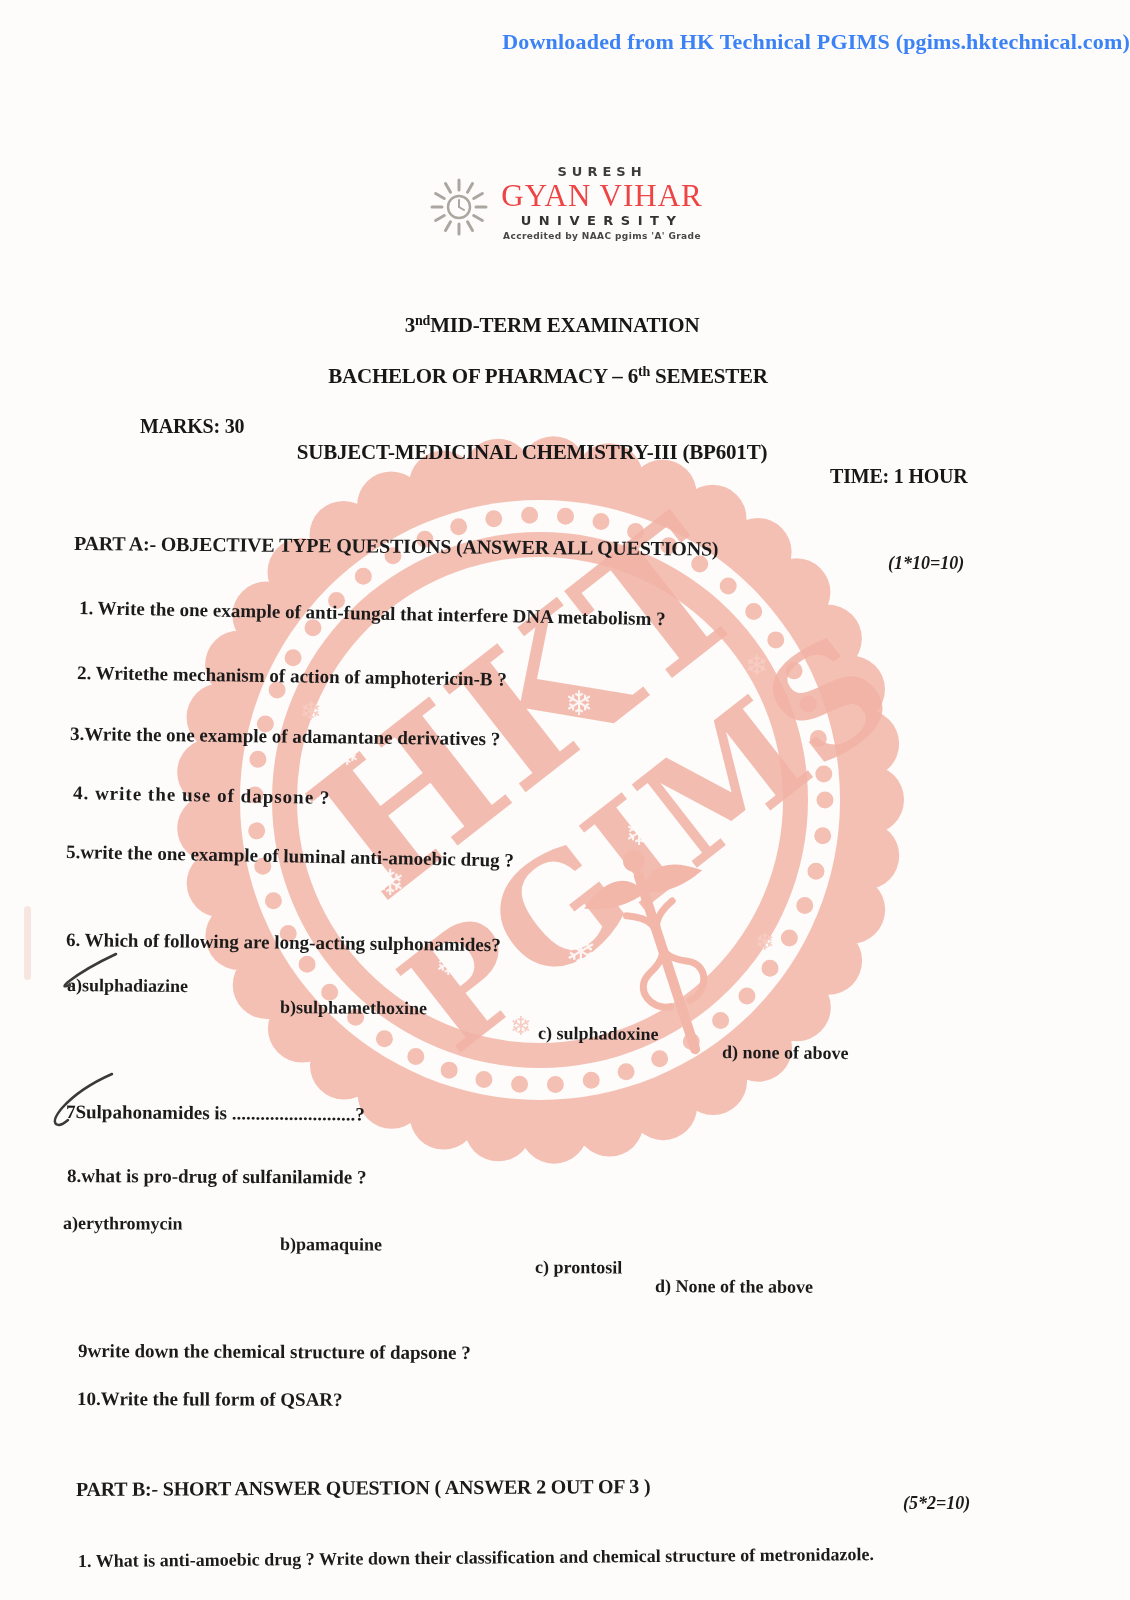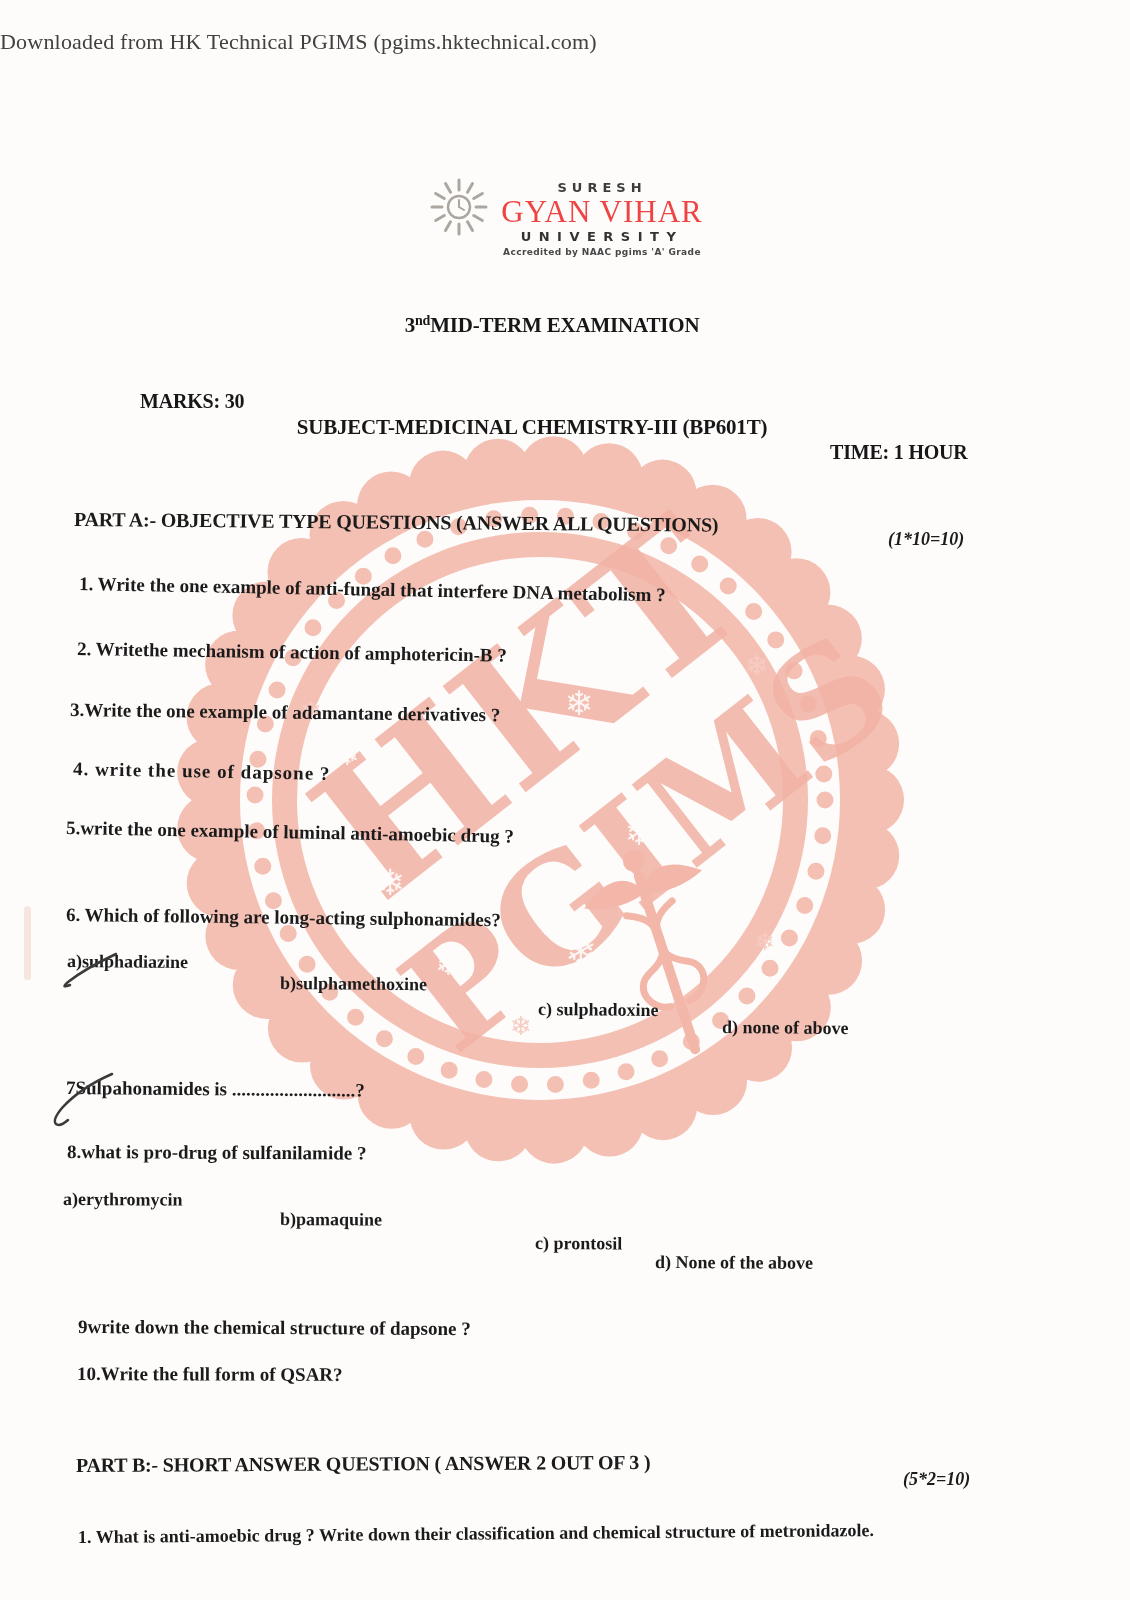--- a/index.html
+++ b/index.html
@@ -1,36 +1,36 @@
 <!DOCTYPE html>
 <html><head>
 <meta charset="utf-8">
 <style>
   html,body{margin:0;padding:0;background:#e9e9e9;}
   .page{
     position:relative;width:1130px;height:1600px;background:#fdfcfb;
     overflow:hidden;font-family:"Liberation Serif",serif;color:#1b1b1b;
   }
   .line{position:absolute;white-space:nowrap;transform-origin:0 50%;line-height:1.15;}
-  .banner{width:100%;text-align:left;font-size:22px;font-weight:400;color:#404040;letter-spacing:.2px;}
+  .banner{width:100%;text-align:right;font-size:22px;font-weight:700;color:#3b82f6;letter-spacing:.2px;}
   .title{font-size:21px;font-weight:700;letter-spacing:-.2px;color:#171717;}
   .ctr{text-align:center;}
   .heading{font-size:20px;font-weight:700;letter-spacing:-.2px;}
   .marks{font-size:18px;font-weight:700;font-style:italic;}
   .q{font-size:19px;font-weight:700;}
   .qb{font-size:18px;font-weight:700;}
   .opt{font-size:18px;font-weight:700;}
   sup{font-size:14px;vertical-align:7px;font-weight:700;}
   .ra2{transform:rotate(.2deg);} .ra3{transform:rotate(.3deg);} .ra5{transform:rotate(.5deg);}
   .ra7{transform:rotate(.7deg);} .ra9{transform:rotate(.9deg);} .ra11{transform:rotate(1.1deg);}
   .rb3{transform:rotate(-.3deg);} .rb5{transform:rotate(-.5deg);}
   .stamp{position:absolute;left:126px;top:386px;z-index:0;}
   .txt{position:relative;z-index:2;}
   .logo-wrap{position:absolute;left:425px;top:164px;width:310px;height:88px;z-index:2;}
-  .logo-texts{position:absolute;left:62px;top:0;width:230px;text-align:center;color:#2e2e2e;margin-top:16px;}
+  .logo-texts{position:absolute;left:62px;top:0;width:230px;text-align:center;color:#2e2e2e;}
   .lg-suresh{font-family:"DejaVu Sans",sans-serif;font-size:13px;font-weight:700;letter-spacing:5px;color:#3c3c3c;}
   .lg-name{font-size:31px;font-weight:400;letter-spacing:1px;color:#ef4444;line-height:1;margin-top:1px;}
   .lg-univ{font-family:"DejaVu Sans",sans-serif;font-size:13px;font-weight:700;letter-spacing:7.5px;color:#333;margin-top:2px;}
   .lg-accr{font-family:"DejaVu Sans",sans-serif;font-size:9px;font-weight:700;color:#474747;margin-top:3px;letter-spacing:.4px;}
   .penmark{position:absolute;z-index:3;}
   .smudge{position:absolute;left:24px;top:906px;width:7px;height:74px;background:#f2d3ca;opacity:.55;border-radius:4px;z-index:1;}
 </style>
 </head>
 <body>
 
@@ -108,20 +108,23 @@
       <div class="lg-suresh">SURESH</div>
       <div class="lg-name">GYAN VIHAR</div>
       <div class="lg-univ">UNIVERSITY</div>
       <div class="lg-accr">Accredited by NAAC pgims 'A' Grade</div>
     </div>
   </div>
 
   <div class="line title ctr txt" style="top:288px;left:0;width:1104px;">
     <span>3</span><sup>nd</sup><span>MID-TERM EXAMINATION</span>
   </div>
+  <div class="line title ctr txt" style="top:315px;left:0;width:1096px;">
+    <span>BACHELOR OF PHARMACY – 6</span><sup>th</sup><span> SEMESTER</span>
+  </div>
   <div class="line title txt" style="top:341px;left:140px;font-size:20px;">MARKS: 30</div>
   <div class="line title ctr txt" style="top:343px;left:0;width:1064px;text-align:center;">SUBJECT-MEDICINAL CHEMISTRY-III (BP601T)</div>
   <div class="line title txt" style="top:344px;left:830px;font-size:20px;">TIME: 1 HOUR</div>
 
   <div class="line heading ra5 txt" style="top:388px;left:74px;">PART A:- OBJECTIVE TYPE QUESTIONS (ANSWER ALL QUESTIONS)</div>
   <div class="line marks txt" style="top:386px;left:888px;">(1*10=10)</div>
 
   <div class="line q ra11 txt" style="top:410px;left:79px;">1. Write the one example of anti-fungal that interfere DNA metabolism ?</div>
   <div class="line q ra9 txt" style="top:453px;left:77px;">2. Writethe mechanism of action of amphotericin-B ?</div>
   <div class="line q ra7 txt" style="top:492px;left:70px;">3.Write the one example of adamantane derivatives ?</div>

